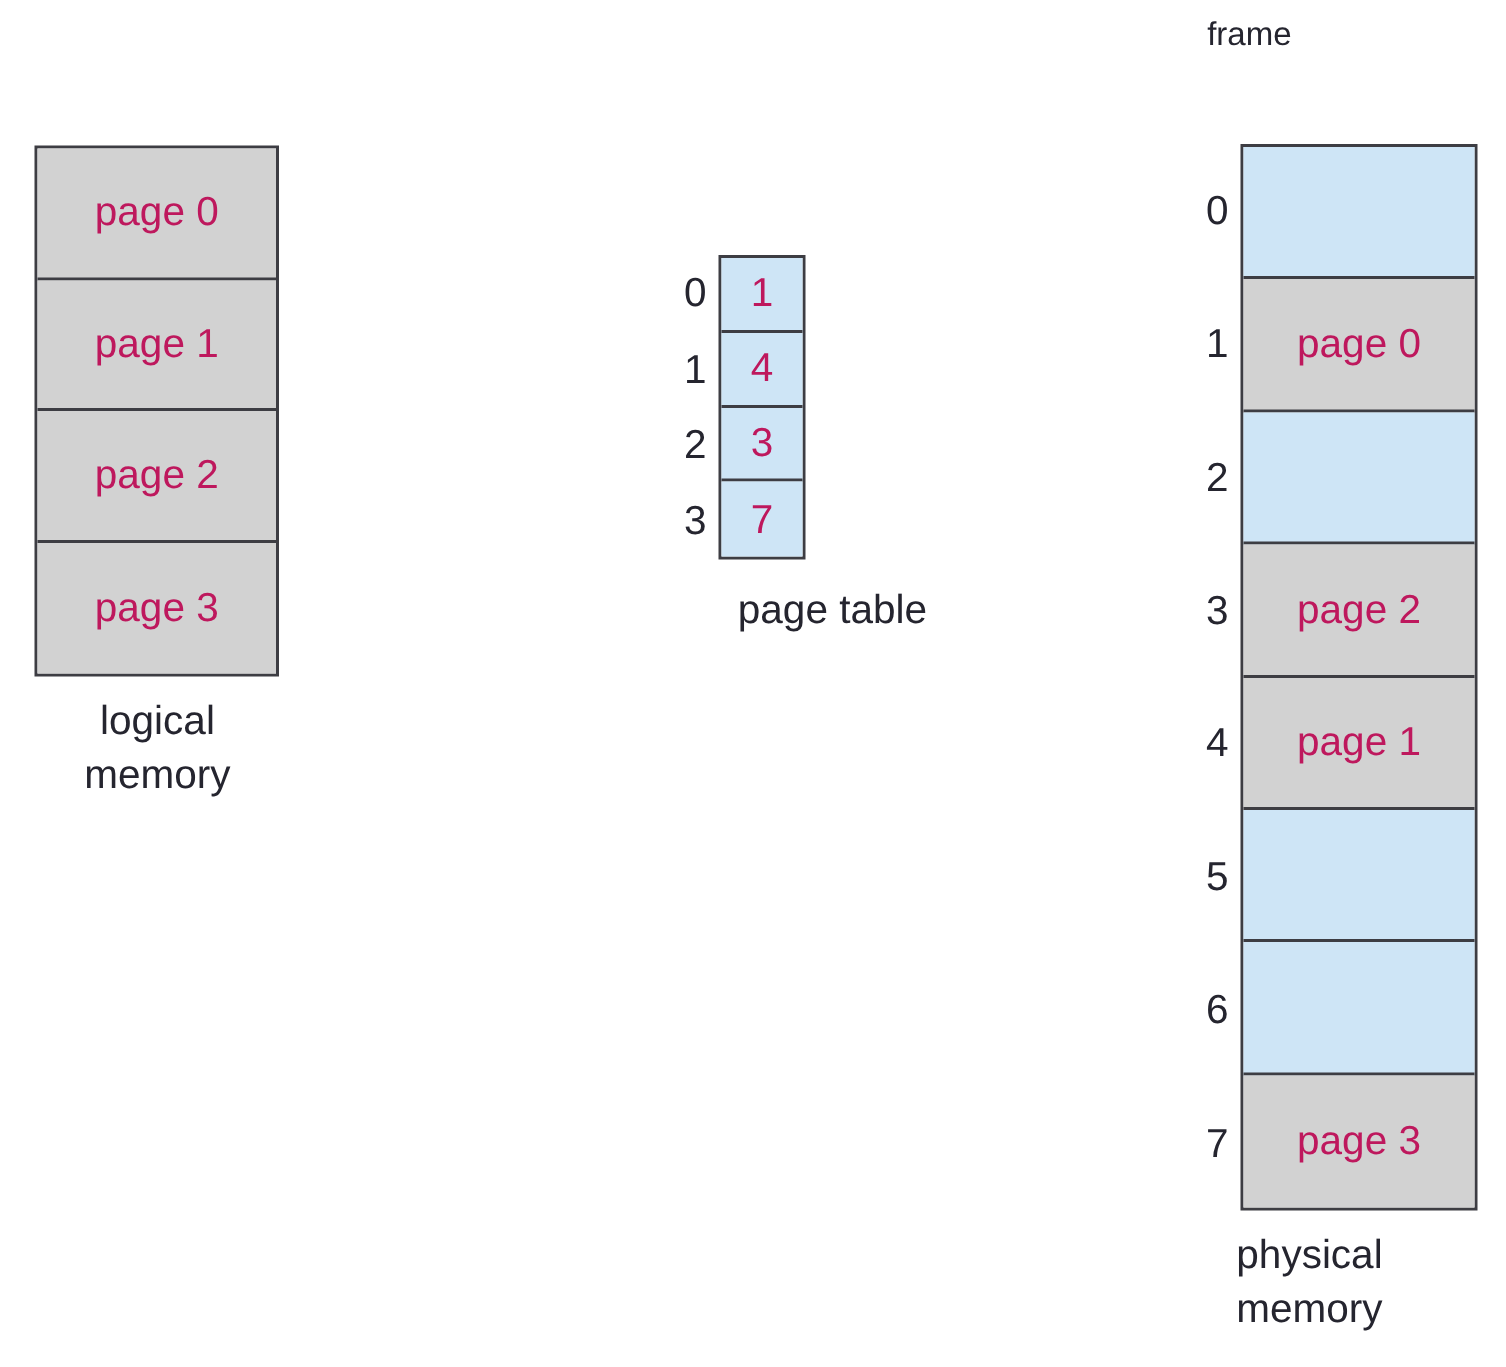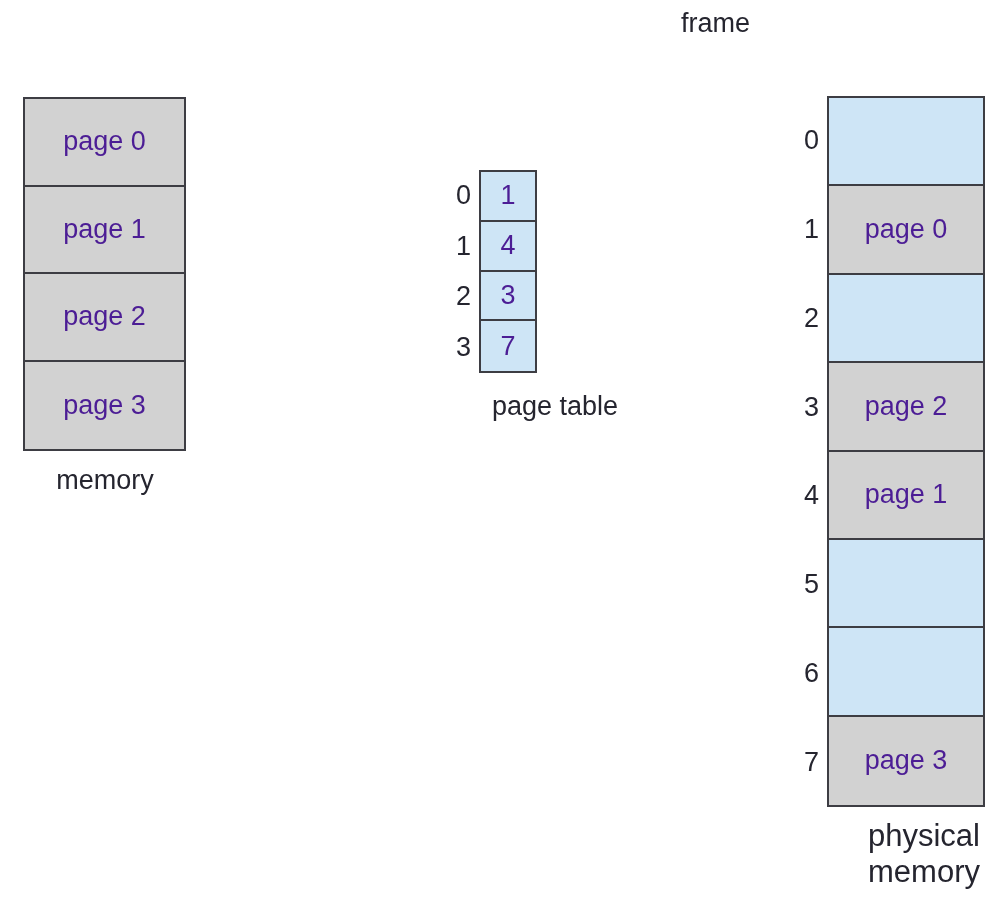--- a/index.html
+++ b/index.html
@@ -30,21 +30,21 @@
     display: flex;
     flex-direction: column;
   }
   .mem-cell {
     box-sizing: border-box;
     display: flex;
     align-items: center;
     justify-content: center;
     font-size: 27px;
     line-height: 1;
-    color: #4c1d95;
+    color: #be185d;
     border-bottom: 2px solid #3d3d43;
     background: #d2d2d2;
   }
   .mem-cell:last-child { border-bottom: none; }
   .mem-cell.free { background: #cee5f6; }
 
   
   #logical-memory-column {
     left: 23px;
     top: 97px;
@@ -129,50 +129,51 @@
     justify-content: flex-end;
     font-size: 27px;
     line-height: 1;
   }
 
   #frame-number-heading {
     position: absolute;
     left: 681px;
     top: 6px;
     width: 180px;
-    text-align: left;
-    font-size: 27px;
+    text-align: right;
+    font-size: 22px;
     line-height: 34px;
   }
 
   #physical-memory-caption {
     position: absolute;
-    left: 810px;
+    left: 788px;
     top: 818px;
     width: 170px;
-    text-align: right;
-    font-size: 31px;
+    text-align: center;
+    font-size: 27px;
     line-height: 36px;
   }
 
   .cap-line { display: block; }
 </style>
 </head>
 <body>
 
 <div class="stage">
 
   <div class="mem-col" id="logical-memory-column">
     <div class="mem-cell">page 0</div>
     <div class="mem-cell">page 1</div>
     <div class="mem-cell">page 2</div>
     <div class="mem-cell">page 3</div>
   </div>
 
   <div id="logical-memory-caption">
+    <span class="cap-line">logical</span>
     <span class="cap-line">memory</span>
   </div>
 
   <div id="page-table-index-list">
     <div class="idx">0</div>
     <div class="idx">1</div>
     <div class="idx">2</div>
     <div class="idx">3</div>
   </div>
 

